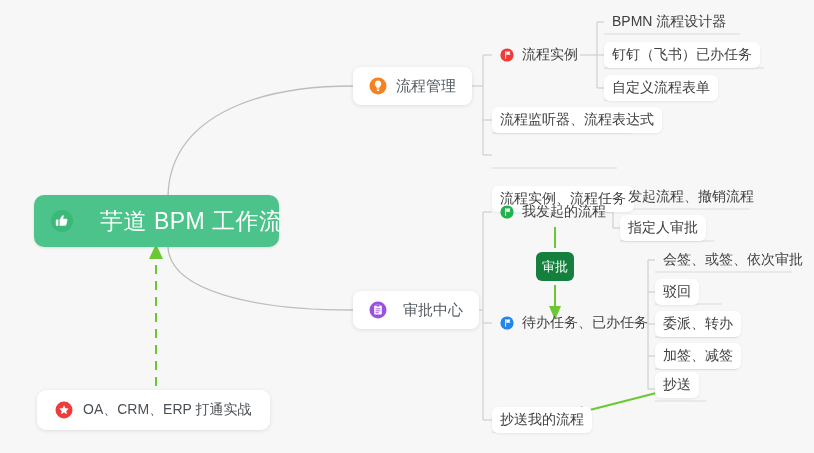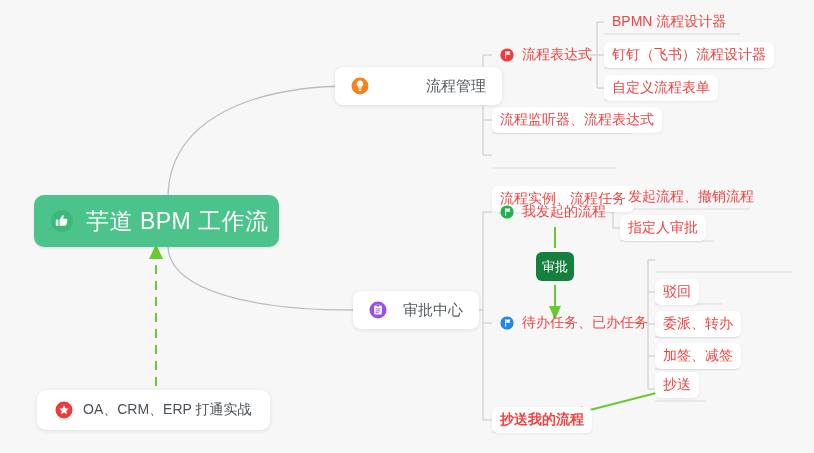--- a/index.html
+++ b/index.html
@@ -36,21 +36,21 @@
     display: flex;
     align-items: center;
     padding-left: 16px;
     box-sizing: border-box;
     box-shadow: 0 1px 3px rgba(0,0,0,0.10);
   }
   .root-label {
     color: #ffffff;
     font-size: 23px;
     letter-spacing: 0.5px;
-    margin-left: 12px;
+    margin-left: 26px;
     white-space: nowrap;
   }
 
   
   .branch-node {
     position: absolute;
     height: 38px;
     background: #ffffff;
     border-radius: 8px;
     display: flex;
@@ -66,21 +66,21 @@
     white-space: nowrap;
   }
 
   
   .text-node {
     position: absolute;
     display: flex;
     align-items: center;
     white-space: nowrap;
     font-size: 14px;
-    color: #ef4444;
+    color: #404040;
     height: 26px;
     padding: 0 8px 0 8px;
     box-sizing: border-box;
   }
   .text-node .t-label { margin-left: 0; }
   .text-node.with-icon .t-label { margin-left: 8px; }
 
   .text-node.card {
     background: #ffffff;
     border-radius: 6px;
@@ -207,49 +207,49 @@
   <div class="root-node">
     <span class="icon icon-lg">
       <svg viewBox="0 0 24 24" width="24" height="24" xmlns="http://www.w3.org/2000/svg">
         <circle cx="12" cy="12" r="11" fill="#3cb878"></circle>
         <path fill="#ffffff" d="M9.6 10.8l2.6-4.3c.2-.4.8-.5 1.1-.2.4.3.5.7.4 1.2l-.6 2.3h3.1c.8 0 1.4.7 1.2 1.5l-1 4.2c-.2.8-.9 1.3-1.7 1.3H9.6V10.8zM6.6 10.6h1.8v6.2H6.6a.8.8 0 0 1-.8-.8v-4.6c0-.4.4-.8.8-.8z"></path>
       </svg>
     </span>
     <span class="root-label">芋道 BPM 工作流</span>
   </div>
 
-  <div class="branch-node" style="left:335px; top:67px;gap:48px;">
+  <div class="branch-node" style="left:353px; top:67px;">
     <span class="icon">
       <svg viewBox="0 0 18 18" width="18" height="18" xmlns="http://www.w3.org/2000/svg">
         <circle cx="9" cy="9" r="8.5" fill="#f58220"></circle>
         <path fill="#ffffff" d="M9 3.6a3.3 3.3 0 0 0-2 5.9c.3.3.5.6.5 1v.2h3v-.2c0-.4.2-.7.5-1A3.3 3.3 0 0 0 9 3.6z"></path>
         <rect x="7.5" y="11.5" width="3" height="1" rx="0.5" fill="#ffffff"></rect>
         <rect x="7.8" y="13.1" width="2.4" height="1" rx="0.5" fill="#ffffff"></rect>
       </svg>
     </span>
     <span class="branch-label">流程管理</span>
   </div>
 
   <div class="text-node with-icon" style="left:492px; top:42px;">
     <span class="icon icon-sm">
       <svg viewBox="0 0 14 14" width="14" height="14" xmlns="http://www.w3.org/2000/svg">
         <circle cx="7" cy="7" r="6.6" fill="#ef3b3b"></circle>
         <path fill="#ffffff" d="M5.2 3.3h.9v7.4h-.9z"></path>
         <path fill="#ffffff" d="M6.3 3.6h4.2l-1 1.6 1 1.6H6.3z"></path>
       </svg>
     </span>
-    <span class="t-label">流程表达式</span>
+    <span class="t-label">流程实例</span>
   </div>
 
   <div class="text-node" style="left:604px; top:9px;">
     <span class="t-label">BPMN 流程设计器</span>
   </div>
 
   <div class="text-node card" style="left:604px; top:42px;">
-    <span class="t-label">钉钉（飞书）流程设计器</span>
+    <span class="t-label">钉钉（飞书）已办任务</span>
   </div>
 
   <div class="text-node card" style="left:604px; top:75px;">
     <span class="t-label">自定义流程表单</span>
   </div>
 
   <div class="text-node card" style="left:492px; top:107px;">
     <span class="t-label">流程监听器、流程表达式</span>
   </div>
 
@@ -295,38 +295,41 @@
     <span class="icon icon-sm">
       <svg viewBox="0 0 14 14" width="14" height="14" xmlns="http://www.w3.org/2000/svg">
         <circle cx="7" cy="7" r="6.6" fill="#2087e8"></circle>
         <path fill="#ffffff" d="M5.2 3.3h.9v7.4h-.9z"></path>
         <path fill="#ffffff" d="M6.3 3.6h4.2l-1 1.6 1 1.6H6.3z"></path>
       </svg>
     </span>
     <span class="t-label">待办任务、已办任务</span>
   </div>
 
+  <div class="text-node" style="left:655px; top:247px;">
+    <span class="t-label">会签、或签、依次审批</span>
+  </div>
 
   <div class="text-node card" style="left:655px; top:279px;">
     <span class="t-label">驳回</span>
   </div>
 
   <div class="text-node card" style="left:655px; top:311px;">
     <span class="t-label">委派、转办</span>
   </div>
 
   <div class="text-node card" style="left:655px; top:343px;">
     <span class="t-label">加签、减签</span>
   </div>
 
   <div class="text-node card" style="left:655px; top:372px;">
     <span class="t-label">抄送</span>
   </div>
 
-  <div class="text-node card" style="left:492px; top:407px;font-weight:bold;">
+  <div class="text-node card" style="left:492px; top:407px;">
     <span class="t-label">抄送我的流程</span>
   </div>
 
   <div class="tag-node">
     <span class="tag-label">审批</span>
   </div>
 
   <div class="note-node">
     <span class="icon">
       <svg viewBox="0 0 18 18" width="18" height="18" xmlns="http://www.w3.org/2000/svg">

